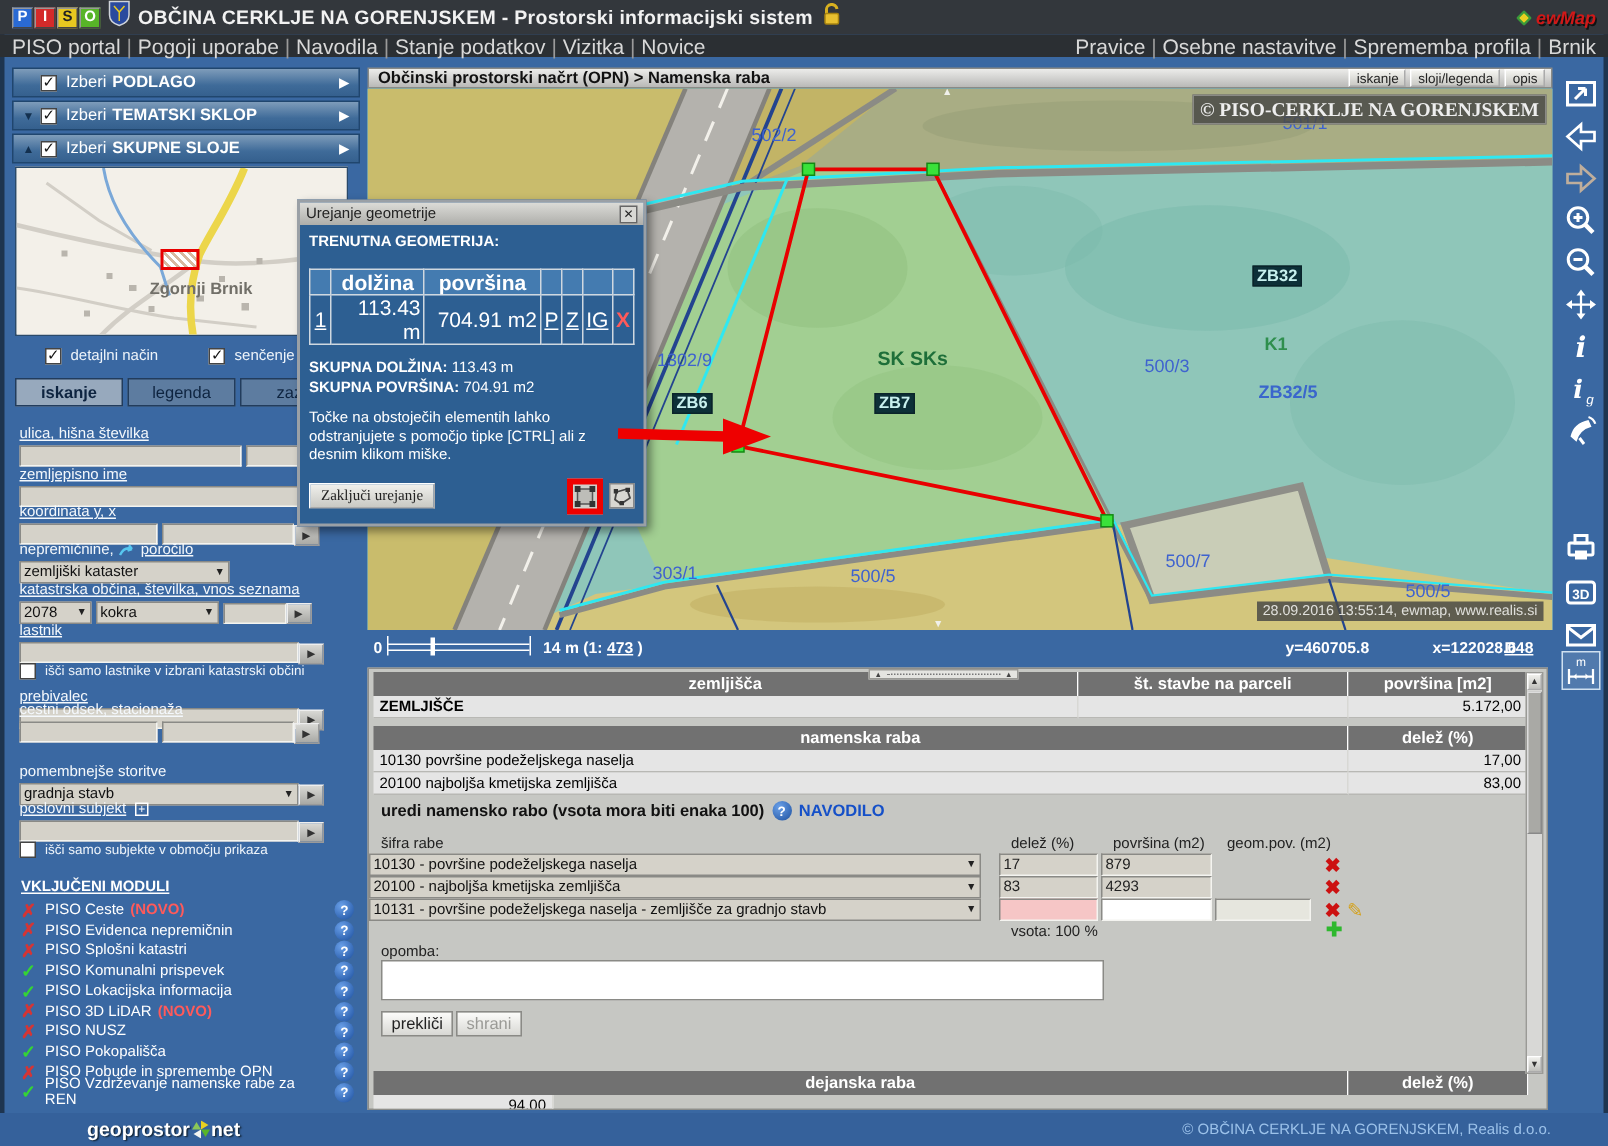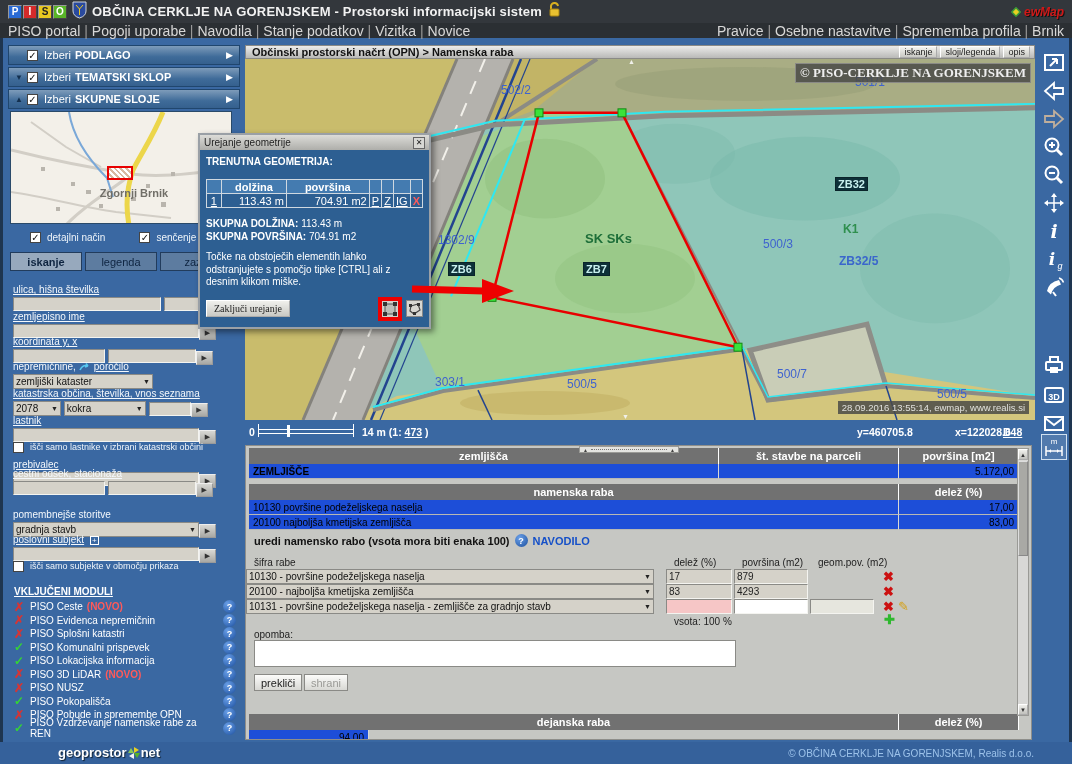--- a/index.html
+++ b/index.html
@@ -80,21 +80,21 @@
   .scale-tick { position:absolute; top:4px; width:1px; height:13px; background:#fff; }
   .link { text-decoration:underline; cursor:pointer; color:#fff; }
 
   
   .splitter { position:absolute; left:579px; top:446px; width:100px; height:7px; background:#e4e4e0; border:1px solid #9a9a96; z-index:6; display:flex; align-items:center; justify-content:space-between; font-size:5px; color:#444; padding:0 3px; }
   .splitter .dots { flex:1; border-top:1px dotted #777; margin:0 3px; }
   .panel { position:absolute; left:245px; top:445px; width:787px; height:295px; background:#c6c7c3; overflow:hidden; border:1px solid #8e8e8a; }
   .grid { position:absolute; left:3px; width:770px; }
   .grow { display:flex; }
   .gcell { background:#717171; color:#fff; font-weight:bold; font-size:11px; height:16px; display:flex; align-items:center; justify-content:center; border-right:1px solid #fff; }
-  .gval { background:#1d4ed8; color:#000; font-size:10px; height:15px; display:flex; align-items:center; padding:0 4px; border-right:1px solid #d8d8d4; border-bottom:1px solid #b8b8b4; }
+  .gval { background:#e5e5e5; color:#000; font-size:10px; height:15px; display:flex; align-items:center; padding:0 4px; border-right:1px solid #d8d8d4; border-bottom:1px solid #b8b8b4; }
   .num { justify-content:flex-end; }
   .edit-title { position:absolute; left:8px; top:88px; font-size:11px; font-weight:bold; color:#111; display:flex; align-items:center; gap:5px; }
   .navodilo { color:#1550c8; font-weight:bold; font-size:11px; text-decoration:none; }
   .ecol { position:absolute; top:111px; font-size:10px; color:#222; }
   .erow { position:absolute; left:0; width:760px; height:15px; }
   .erow .sel { position:absolute; left:0; width:408px; }
   .ein { position:absolute; height:15px; }
   .xicon { color:#cc1111; font-weight:bold; font-size:13px; line-height:13px; }
   .pencil { color:#d4a017; font-size:13px; }
   .plus { color:#2eb82e; font-size:13px; font-weight:bold; }
@@ -103,21 +103,21 @@
   .vscroll { position:absolute; left:771px; top:2px; width:12px; height:268px; background:#d8d8d6; border:1px solid #9a9a96; }
   .vbtn { position:absolute; left:0; width:10px; height:11px; background:linear-gradient(#f0f0ec,#c0c0bc); border:1px outset #fff; font-size:6px; color:#333; display:flex; align-items:center; justify-content:center; }
   .vthumb { position:absolute; left:0px; top:12px; width:10px; height:95px; background:#a9a9a5; border:1px outset #ddd; }
 
   
   .popup { position:absolute; left:198px; top:133px; width:233px; z-index:30; border:2px solid #9aa0a6; box-shadow:3px 3px 6px rgba(0,0,0,0.45); background:#2d5f92; }
   .popup-title { height:15px; background:linear-gradient(#dcdcd8,#aeaeaa); display:flex; align-items:center; font-size:10px; color:#222; padding:0 4px; }
   .popup-close { margin-left:auto; width:12px; height:12px; background:#d8d8d4; border:1px solid #666; font-size:8px; display:flex; align-items:center; justify-content:center; color:#222; }
   .popup-body { padding:6px; color:#fff; font-size:10px; }
   .ptable { border-collapse:collapse; margin-top:12px; width:100%; }
-  .ptable td, .ptable th { border:1px solid #cfd8e0; font-size:11px; color:#fff; height:14px; padding:0 2px; }
+  .ptable td, .ptable th { border:1px solid #cfd8e0; font-size:14px; color:#fff; height:14px; padding:0 2px; }
   .ptable th { background:#447bb0; font-weight:bold; }
   .ptable .r { text-align:right; }
   .ptable .lk { text-decoration:underline; text-align:center; }
   .ptable .red { color:#ff5a5a; font-weight:bold; text-align:center; }
   .ptotals { margin-top:9px; line-height:13px; }
   .pnote { margin-top:8px; line-height:12.5px; }
   .pfoot { margin-top:8px; display:flex; align-items:center; }
   .pbtn { font-size:10px; background:linear-gradient(#f0f0ec,#c9c9c4); border:1px outset #fff; color:#222; padding:2px 7px;font-family:Liberation Serif, serif; }
   .picon1 { margin-left:auto; width:24px; height:24px; border:4px solid #ee0000; background:#d0cfca; display:flex; align-items:center; justify-content:center; }
   .picon2 { margin-left:4px; width:17px; height:17px; border:1px solid #888; background:#d8d7d2; display:flex; align-items:center; justify-content:center; }

